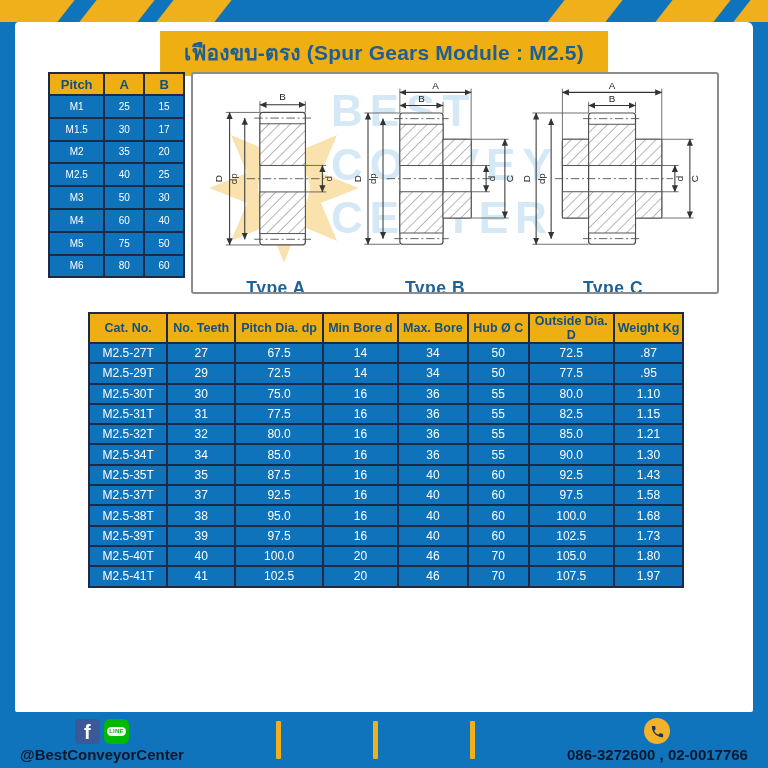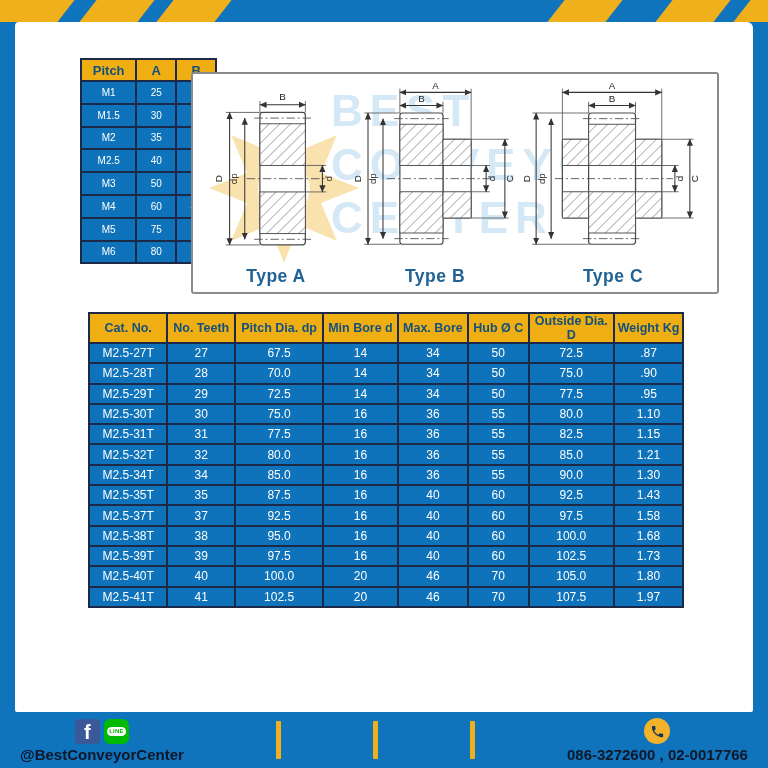--- a/index.html
+++ b/index.html
@@ -37,21 +37,21 @@
   table.data-table { border-collapse:collapse; table-layout:fixed; }
   table.data-table th {
     background:#efaf12; color:#14507e; font-weight:bold;
     border:2px solid #1c2a47; text-align:center; padding:0;
   }
   table.data-table td {
     background:#0e73bb; color:#ffffff;
     border:2px solid #1c2a47; text-align:center; padding:0;
   }
 
-  .pitch-table { position:absolute; left:33px; top:36px; width:137px;margin-left:32px; }
+  .pitch-table { position:absolute; left:33px; top:50px; width:137px; }
   .pitch-table th { font-size:13px; height:22px; }
   .pitch-table td { font-size:10px; height:22.8px; }
 
   .gear-table { position:absolute; left:73px; top:290px; width:596px; }
   .gear-table th { font-size:12.5px; height:22px; }
   .gear-table td { font-size:12px; height:20.3px; }
 
   
   .diagram-box {
     position:absolute; left:176px; top:50px; width:528px; height:222px;
@@ -60,21 +60,21 @@
   }
   .watermark-text {
     position:absolute; inset:0; z-index:0; pointer-events:none;
     padding:10px 0 0 138px;
     font-weight:bold; font-size:44px; line-height:1.22; letter-spacing:7px;
     color:rgba(88,168,216,0.26);
   }
   .watermark-star { position:absolute; left:6px; top:14px; z-index:0; pointer-events:none; }
   .figures { position:relative; z-index:1; display:flex; justify-content:space-between; padding:6px 14px 0 12px; }
   .figure { display:flex; flex-direction:column; align-items:center; }
-  .figure-label { font-size:17.5px; font-weight:bold; color:#1f6293; margin-top:0px; letter-spacing:0.5px; }
+  .figure-label { font-size:17.5px; font-weight:bold; color:#1f6293; margin-top:12px; letter-spacing:0.5px; }
 
   svg .outline { fill:#ffffff; stroke:#4a4a4a; stroke-width:1.3; }
   svg .hatched { fill:url(#hatch); stroke:#4a4a4a; stroke-width:1; }
   svg .dashdot { stroke:#4a4a4a; stroke-width:0.9; stroke-dasharray:9 3 2 3; fill:none; }
   svg .ext { stroke:#555; stroke-width:0.9; }
   svg .dim { stroke:#333; stroke-width:1.1; }
   svg text.dimlbl { font-size:10.5px; fill:#222; font-family:"Liberation Sans","DejaVu Sans",sans-serif; }
 
   
   .footer {
@@ -126,20 +126,21 @@
   <div class="stripe s1"></div>
   <div class="stripe s2"></div>
   <div class="stripe s3"></div>
   <div class="stripe s4"></div>
   <div class="stripe s5"></div>
   <div class="stripe s6"></div>
 </div>
 
 <div class="panel">
 
+  <div class="title-banner">เฟืองขบ-ตรง (Spur Gears Module : M2.5)</div>
 
   <table class="data-table pitch-table">
     <colgroup>
         <col style="width:41%">
         <col style="width:29.5%">
         <col style="width:29.5%">
       </colgroup>
     <thead>
         <tr>
           <th>Pitch</th>
@@ -337,30 +338,20 @@
           <td>M2.5-27T</td>
           <td>27</td>
           <td>67.5</td>
           <td>14</td>
           <td>34</td>
           <td>50</td>
           <td>72.5</td>
           <td>.87</td>
         </tr>
         <tr>
-          <td>M2.5-28T</td>
-          <td>28</td>
-          <td>70.0</td>
-          <td>14</td>
-          <td>34</td>
-          <td>50</td>
-          <td>75.0</td>
-          <td>.90</td>
-        </tr>
-        <tr>
           <td>M2.5-29T</td>
           <td>29</td>
           <td>72.5</td>
           <td>14</td>
           <td>34</td>
           <td>50</td>
           <td>77.5</td>
           <td>.95</td>
         </tr>
         <tr>

